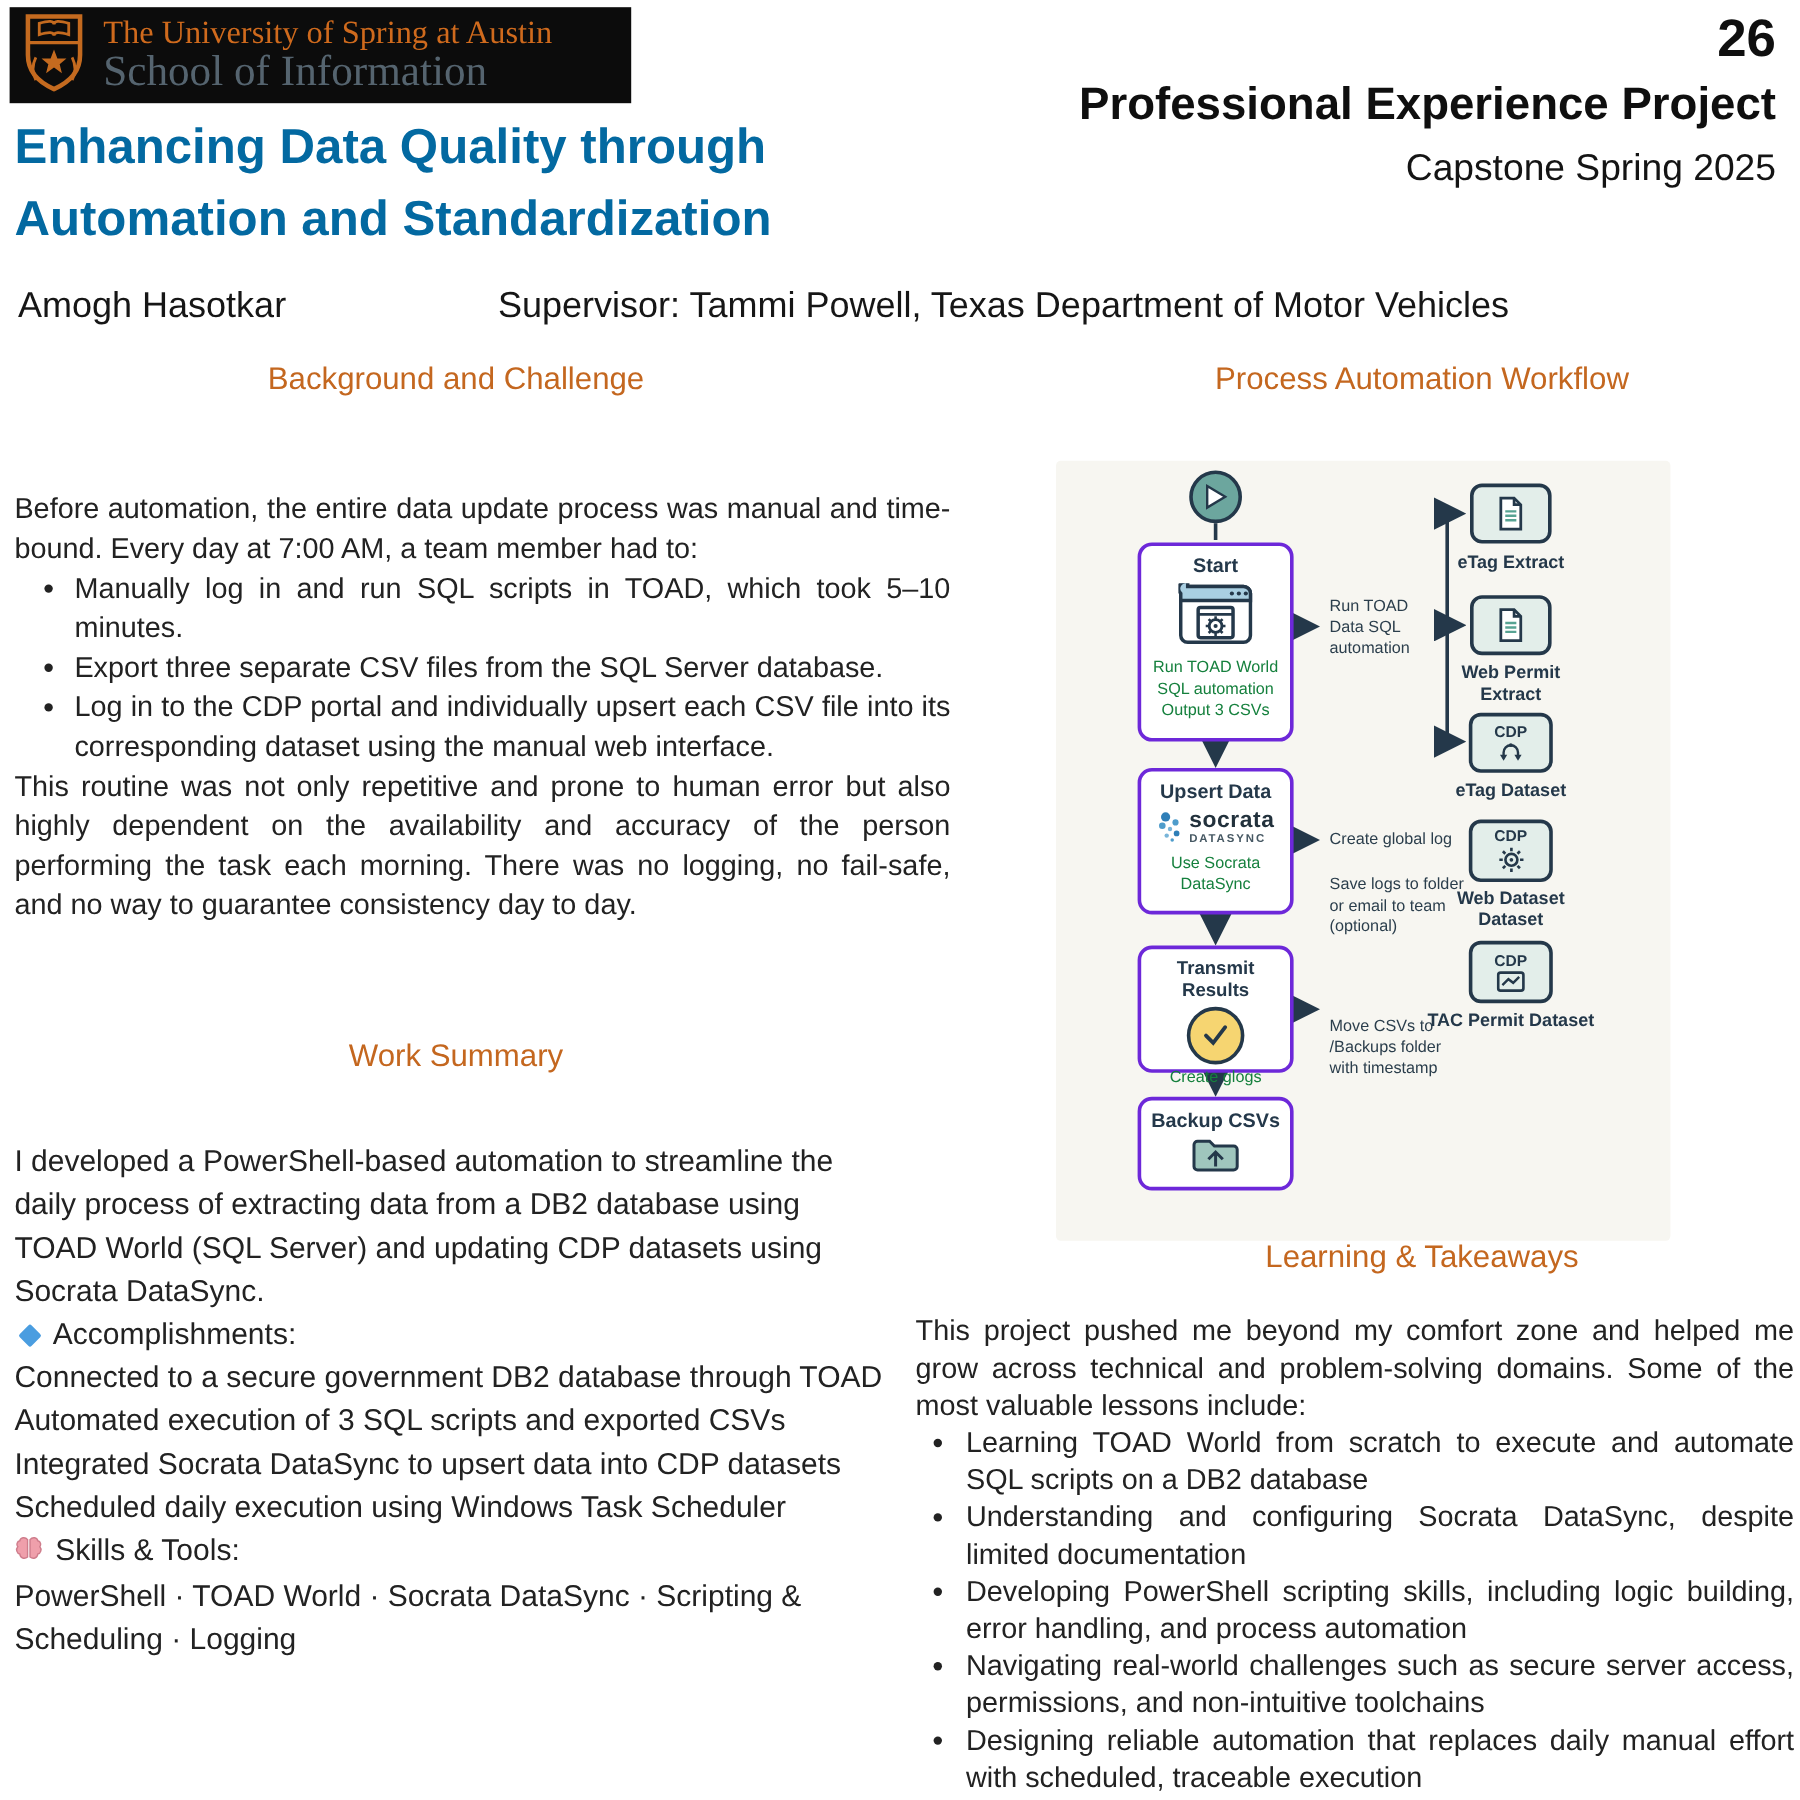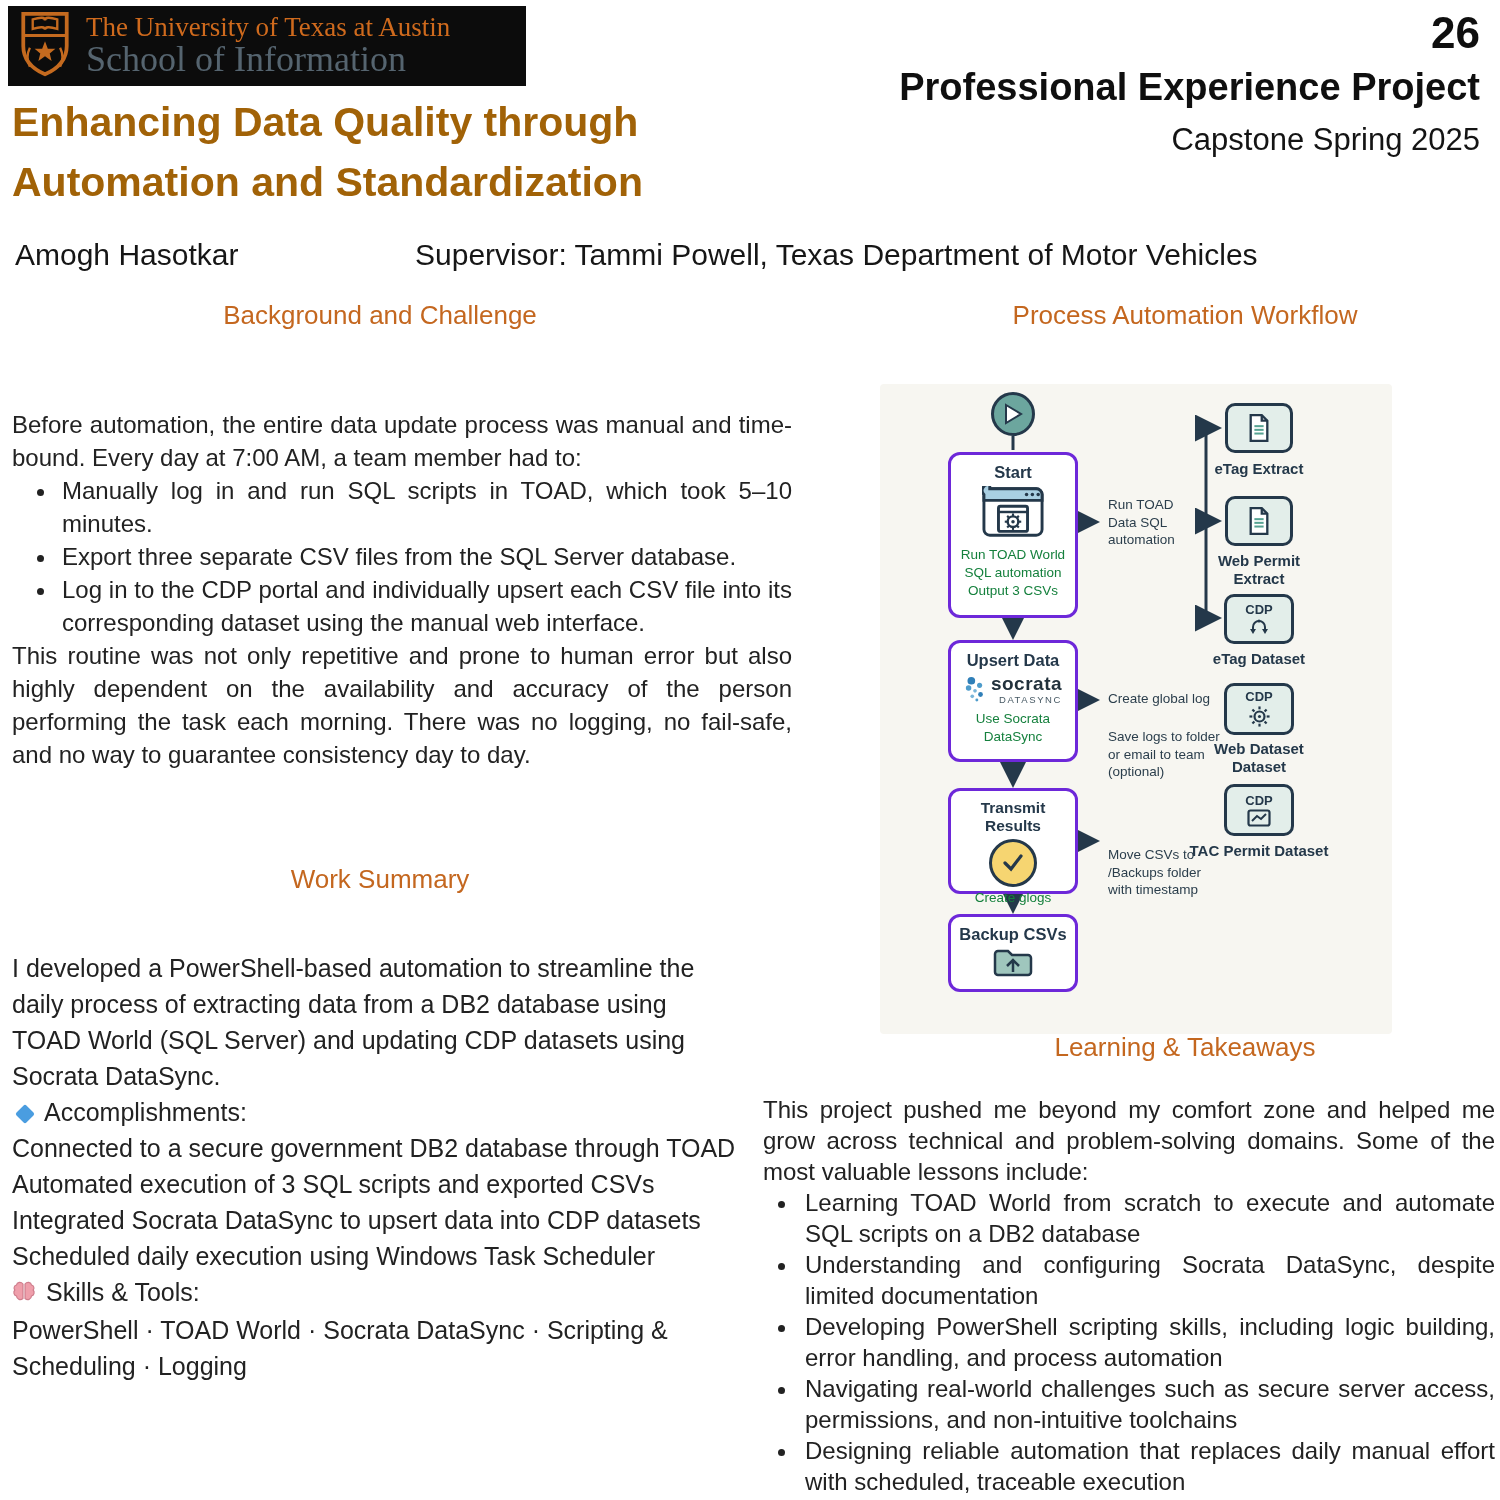--- a/index.html
+++ b/index.html
@@ -7,21 +7,21 @@
   #poster{position:absolute;inset:0;width:1500px;height:1500px;}
   .abs{position:absolute;}
 
   
   .logo{left:8px;top:6px;width:518px;height:80px;background:#0c0c0c;display:flex;align-items:center;gap:12px;padding-left:8px;box-sizing:border-box;}
   .logo-text1{font-family:"Liberation Serif","DejaVu Serif",serif;font-size:27px;color:#cf6a1d;line-height:1.05;}
   .logo-text2{font-family:"Liberation Serif","DejaVu Serif",serif;font-size:36px;color:#55646f;line-height:1.05;}
   .page-num{right:20px;top:8px;font-size:44px;font-weight:700;color:#0f0f0f;}
   .proj-type{right:20px;top:66px;font-size:38px;font-weight:700;color:#0f0f0f;}
   .term{right:20px;top:122px;font-size:31px;color:#141414;}
-  .title{left:12px;top:92px;width:760px;font-size:41px;font-weight:700;color:#a16207;line-height:60px;}
+  .title{left:12px;top:92px;width:760px;font-size:41px;font-weight:700;color:#0369a1;line-height:60px;}
   .byline{top:238px;font-size:30px;color:#161616;}
 
   
   .sec-head{font-size:26px;color:#c4671f;text-align:center;}
 
   
   .bg-body{left:12px;top:408px;width:780px;font-size:24px;line-height:33px;text-align:justify;color:#222;}
   .bg-body ul{margin:0;padding-left:46px;}
   .bg-body li{padding-left:4px;}
 
@@ -42,39 +42,39 @@
   .node-label{font-size:16.5px;font-weight:700;color:#24384a;margin-top:8px;}
   .node-cap{font-size:13.5px;font-weight:500;color:#15803d;line-height:1.35;}
   .iconbox{background:#e3eeea;border:3px solid #24384a;border-radius:10px;display:flex;flex-direction:column;align-items:center;justify-content:center;}
   .iconbox .cdp{font-size:13px;font-weight:700;color:#24384a;line-height:1;margin-bottom:2px;}
   .side-label{font-size:15px;font-weight:700;color:#24384a;text-align:center;line-height:1.2;}
   .mid-label{font-size:13.5px;font-weight:500;color:#2b3e4c;line-height:1.3;}
   .play{width:44px;height:44px;border-radius:50%;background:#6ca69e;border:3px solid #24384a;display:flex;align-items:center;justify-content:center;}
   .check-circle{width:42px;height:42px;border-radius:50%;background:#f6d571;border:3px solid #24384a;margin:4px auto 2px auto;display:flex;align-items:center;justify-content:center;}
   .socrata-row{display:flex;align-items:center;justify-content:center;gap:5px;margin-top:4px;}
   .socrata-name{font-size:19px;font-weight:700;color:#22313c;line-height:1;letter-spacing:0.5px;}
-  .socrata-sub{font-size:9.5px;font-weight:400;color:#46586300;color:#465863;letter-spacing:1.6px;line-height:1;margin-top:2px;text-align:right;}
+  .socrata-sub{font-size:9.5px;font-weight:700;color:#46586300;color:#465863;letter-spacing:1.6px;line-height:1;margin-top:2px;text-align:left;}
 </style>
 </head>
 <body>
 
 <div id="poster">
 
   <div class="abs logo">
     <span>
       <svg width="58" height="68" viewBox="0 0 60 72">
         <path d="M7,4 H53 V38 Q53,58 30,68 Q7,58 7,38 Z" fill="none" stroke="#c46a1f" stroke-width="4"></path>
         <line x1="7" y1="27" x2="53" y2="27" stroke="#c46a1f" stroke-width="3"></line>
         <path d="M17,10 Q30,6 30,11 Q30,6 43,10 V20 Q30,16 30,21 Q30,16 17,20 Z" fill="none" stroke="#c46a1f" stroke-width="2.5"></path>
         <polygon points="30,33 33,41 41,41 35,46 37,54 30,49 23,54 25,46 19,41 27,41" fill="#c46a1f"></polygon>
         <path d="M14,60 Q9,50 14,40 M46,60 Q51,50 46,40" fill="none" stroke="#c46a1f" stroke-width="2.5"></path>
       </svg>
     </span>
     <span>
-      <div class="logo-text1">The University of Texas at Austin</div>
+      <div class="logo-text1">The University of Spring at Austin</div>
       <div class="logo-text2">School of Information</div>
     </span>
   </div>
 
   <div class="abs page-num">26</div>
   <div class="abs proj-type">Professional Experience Project</div>
   <div class="abs term">Capstone Spring 2025</div>
 
   <div class="abs title">
     <div>Enhancing Data Quality through</div>

